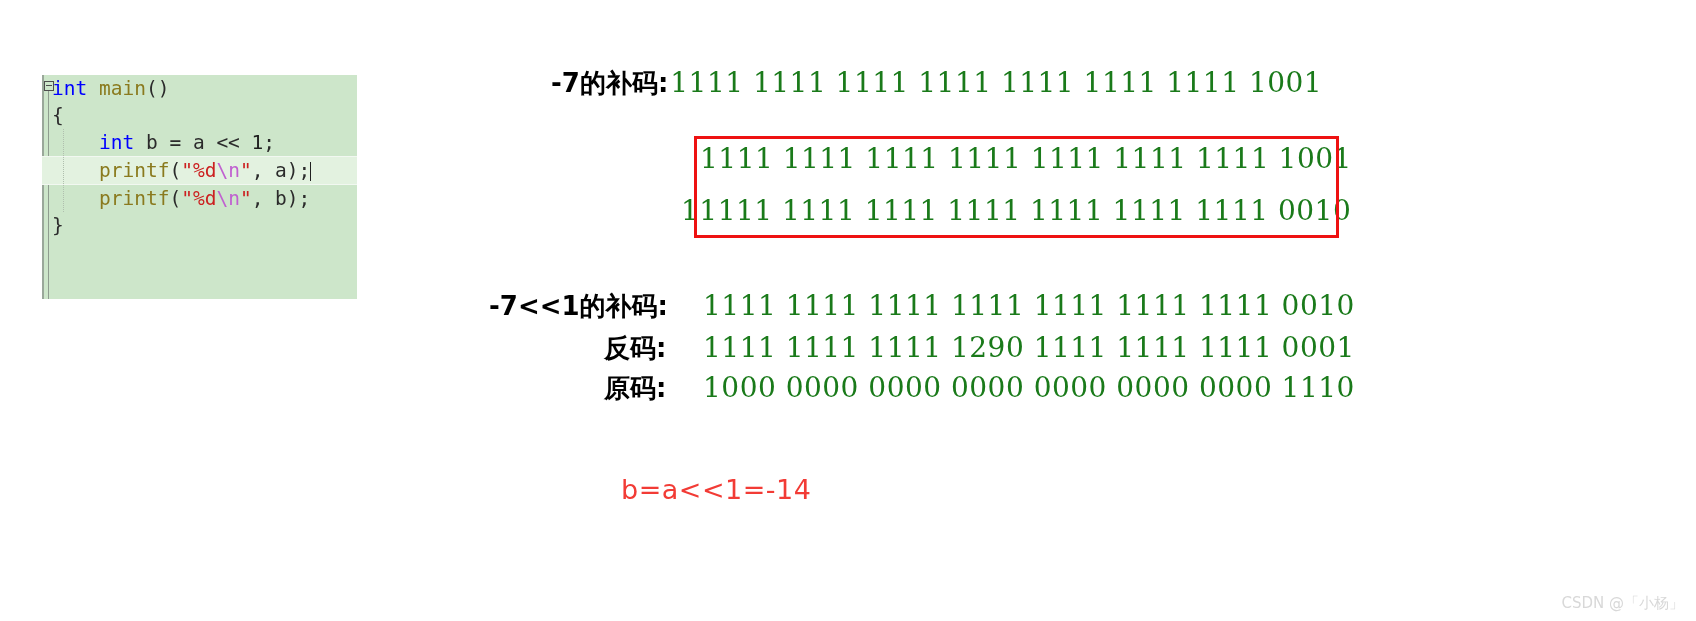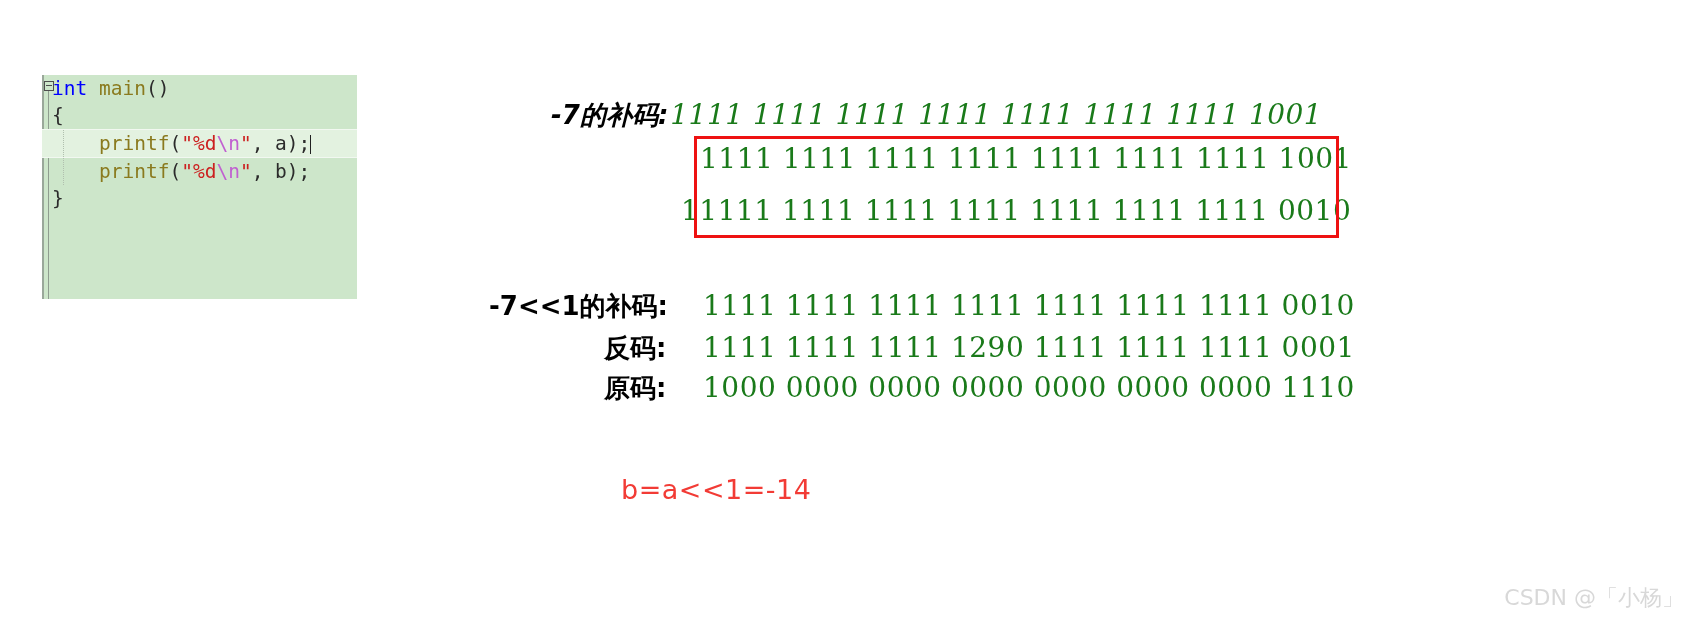--- a/index.html
+++ b/index.html
@@ -113,21 +113,21 @@
     color: #000000;
     font-family: "DejaVu Sans", "Liberation Sans", sans-serif;
     font-weight: 600;
     font-size: 26px;
   }
   .bin-digits {
     color: #1a7a1a;
     letter-spacing: 0.5px;
   }
 
-  #row-comp    { left: 551px; top: 98px; font-style: italic; }
+  #row-comp    { left: 551px; top: 66px; }
   #row-box-1   { left: 700px; top: 142px; }
   #row-box-2   { left: 681px; top: 194px; }
   #row-shift   { left: 489px; top: 289px; }
   #row-inverse { left: 604px; top: 331px; }
   #row-origin  { left: 604px; top: 371px; }
 
   #row-comp .bin-label,
   #row-shift .bin-label,
   #row-inverse .bin-label,
   #row-origin .bin-label { margin-right: 2px; }
@@ -160,35 +160,36 @@
     white-space: nowrap;
   }
 
   
   #watermark {
     position: absolute;
     right: 12px;
     bottom: 8px;
     color: #d8d8d8;
     font-family: "DejaVu Sans", "Liberation Sans", sans-serif;
-    font-size: 22px;
+    font-size: 15px;
     white-space: nowrap;
     text-align: center;
   }
 </style>
 </head>
 <body>
 
 <div id="code-block">
   <div id="code-gutter"></div>
   <div class="fold-box"></div>
   <div class="fold-stem"></div>
   <div id="code-lines">
       <div class="code-line"><span class="kw">int</span><span class="pun"> </span><span class="fn">main</span><span class="pun">()</span></div>
       <div class="code-line"><span class="pun">{</span></div>
+      <div class="code-line"><span class="indent-guide"></span><span class="pun">    </span><span class="kw">int</span><span class="pun"> b = a &lt;&lt; </span><span class="num">1</span><span class="pun">;</span></div>
       <div class="code-line highlight"><span class="indent-guide"></span><span class="pun">    </span><span class="fn">printf</span><span class="pun">(</span><span class="str">"%d</span><span class="esc">\n</span><span class="str">"</span><span class="pun">, a);</span><span class="caret"></span></div>
       <div class="code-line"><span class="indent-guide"></span><span class="pun">    </span><span class="fn">printf</span><span class="pun">(</span><span class="str">"%d</span><span class="esc">\n</span><span class="str">"</span><span class="pun">, b);</span></div>
       <div class="code-line"><span class="pun">}</span></div>
     </div>
 </div>
 
 <div class="bin-row" id="row-comp">
   <span class="bin-label">-7的补码:</span><span class="bin-digits">1111 1111 1111 1111 1111 1111 1111 1001</span>
 </div>
 

